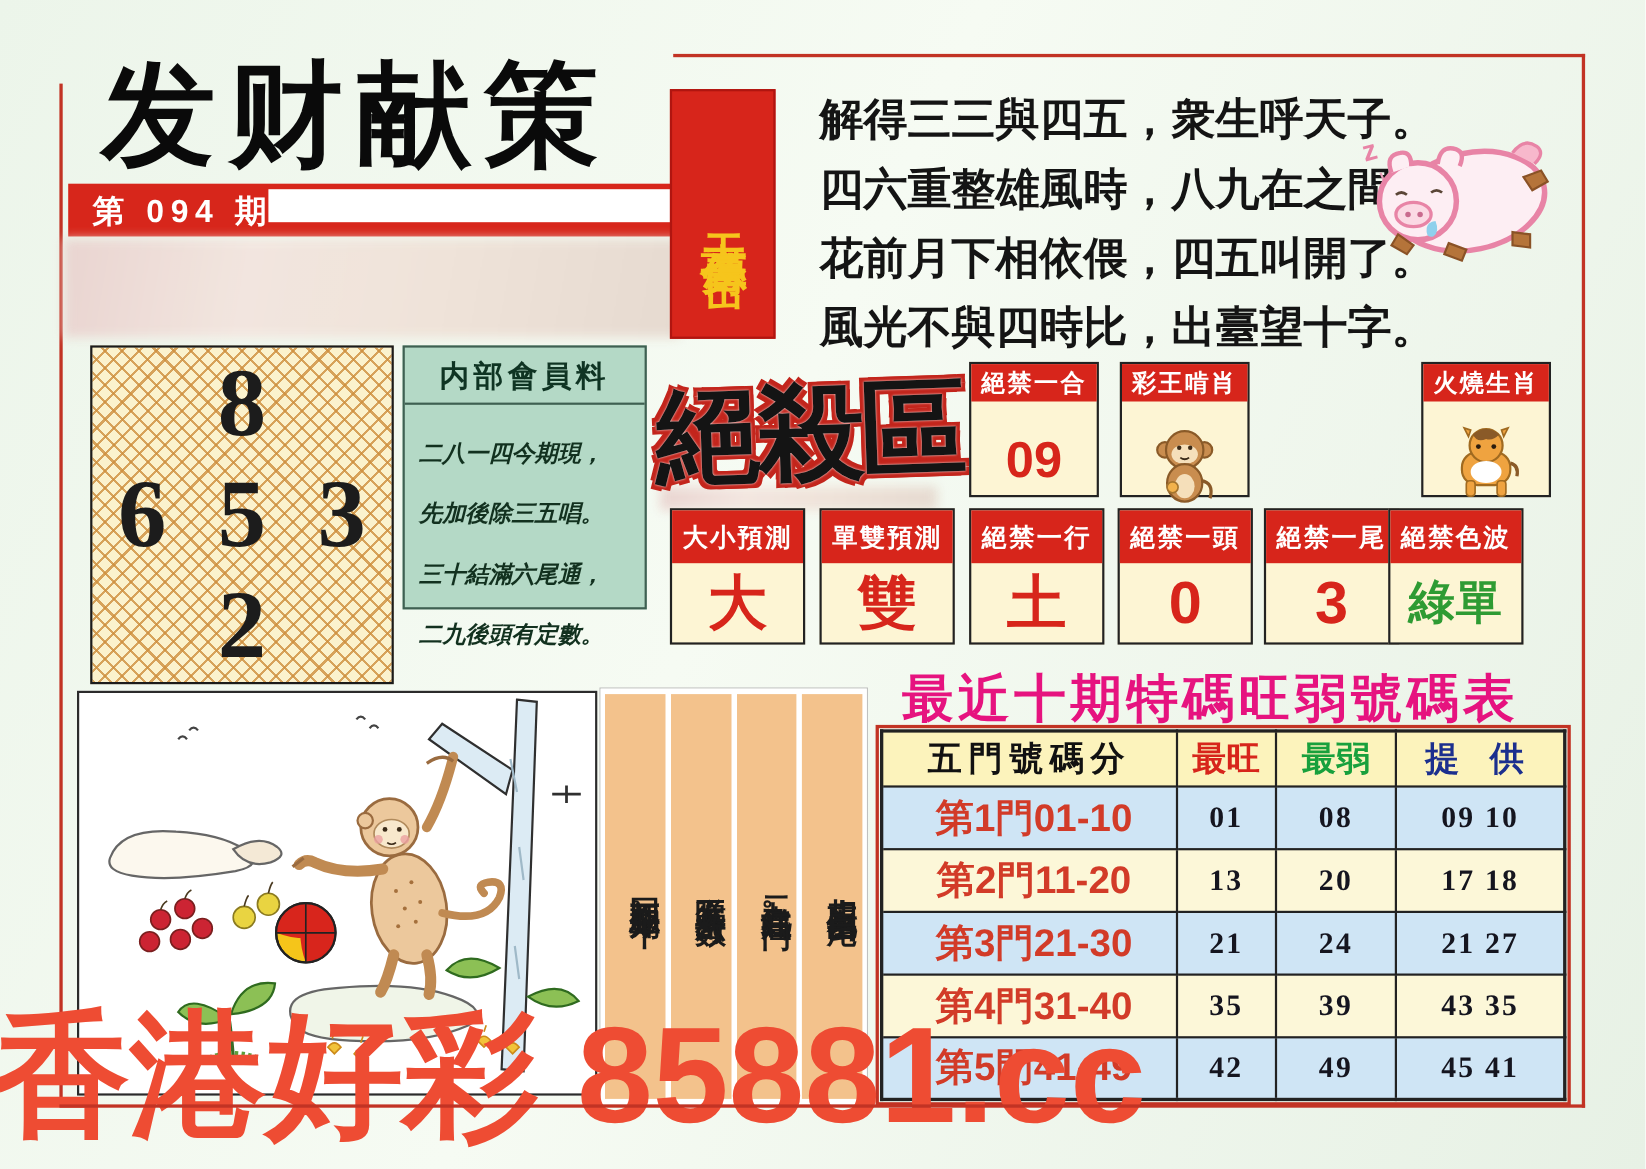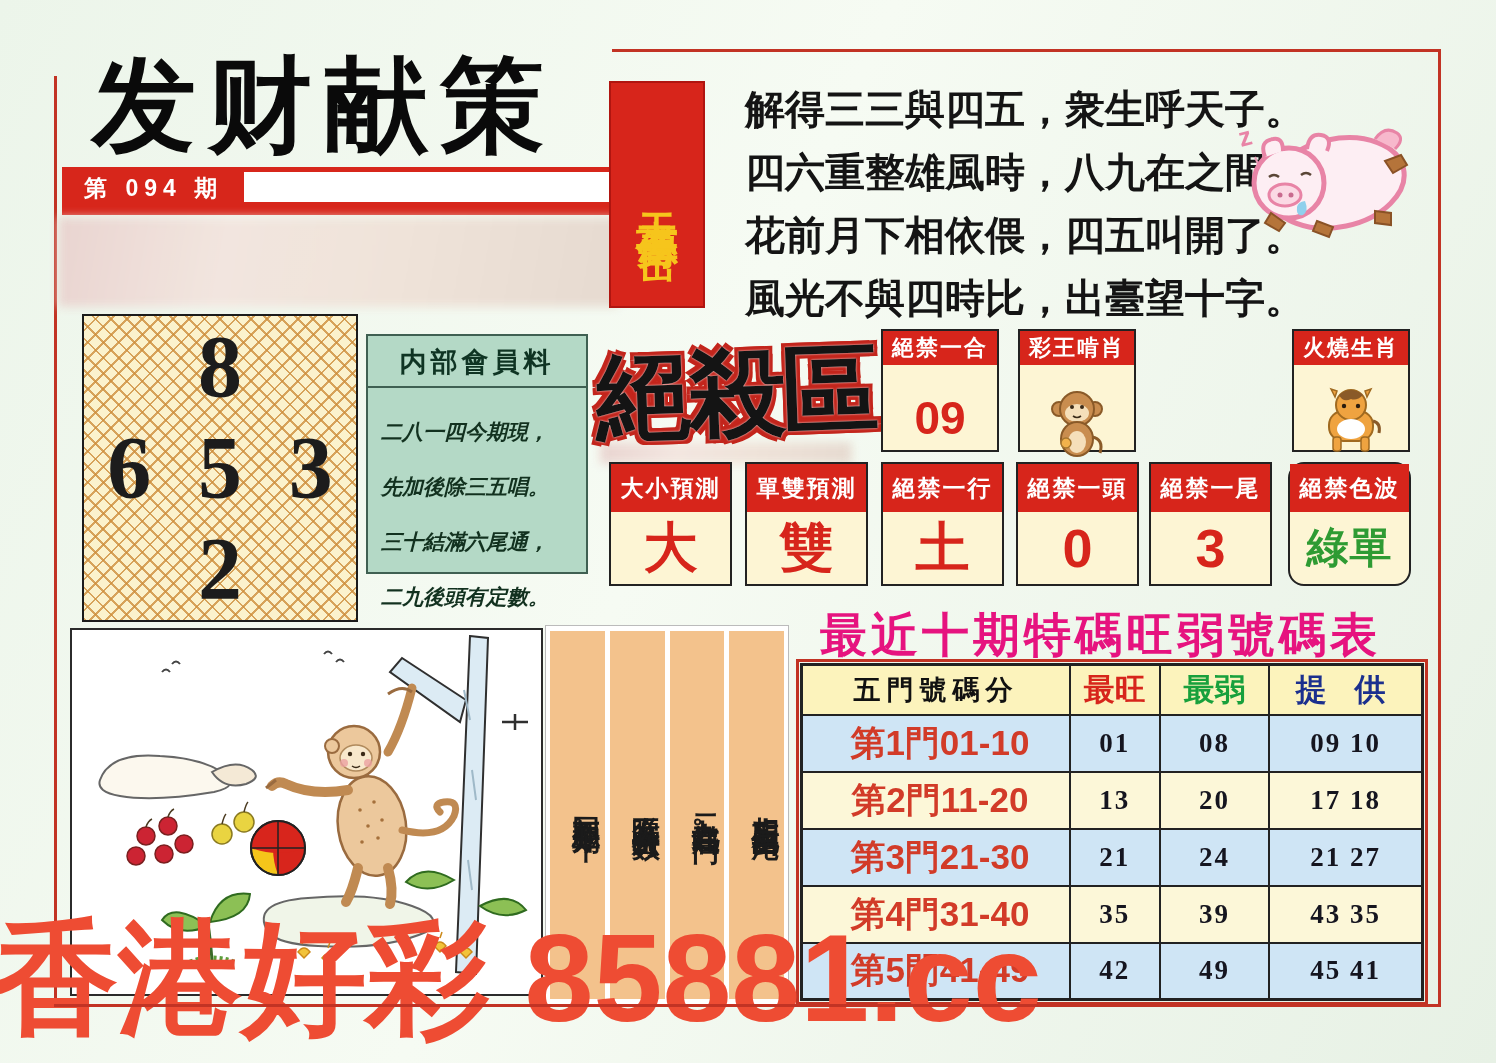--- a/index.html
+++ b/index.html
@@ -11,21 +11,21 @@
   .line{position:absolute;background:#c23324;}
   .line.h{height:3px;}
   .line.v{width:3px;}
 
   
   .main-title{position:absolute;left:92px;top:48px;font-size:104px;font-weight:900;
     color:#0a0a0a;letter-spacing:12px;line-height:1.1;}
 
   .issue-band{position:absolute;left:62px;top:167px;width:556px;height:48px;background:#d7261b;}
   .issue-band .white-slot{position:absolute;left:182px;top:5px;right:5px;height:30px;background:#fff;}
-  .issue-label{position:absolute;left:22px;top:6px;font-size:23px;font-weight:800;color:#fff;letter-spacing:6px;text-align:right;}
+  .issue-label{position:absolute;left:22px;top:6px;font-size:29px;font-weight:800;color:#fff;letter-spacing:6px;text-align:right;}
 
   .censor-blur{position:absolute;left:58px;top:217px;width:560px;height:90px;
     background:linear-gradient(100deg,#e9d3cf,#f3e5df 30%,#efe2d8 60%,#e6d9cf);filter:blur(5px);opacity:.95;}
   .censor-blur.small{left:600px;top:442px;width:252px;height:22px;}
 
   .tianshu{position:absolute;left:609px;top:81px;width:92px;height:223px;background:#d7251b;
     border:2px solid #b01510;display:flex;align-items:center;justify-content:center;}
   .tianshu .vtext{writing-mode:vertical-rl;text-orientation:upright;font-family:"Liberation Serif",serif;
     font-size:42px;font-weight:900;color:#f6c51c;letter-spacing:8px;}
 
@@ -41,21 +41,21 @@
     display:grid;grid-template-columns:1fr 1fr 1fr;grid-template-rows:1fr 1fr 1fr;place-items:center;}
   .lattice span{font-family:"Liberation Serif",serif;font-size:88px;font-weight:600;color:#1c1c1c;line-height:1;}
   .lat-top{grid-column:2;grid-row:1;}
   .lat-left{grid-column:1;grid-row:2;}
   .lat-center{grid-column:2;grid-row:2;}
   .lat-right{grid-column:3;grid-row:2;}
   .lat-bottom{grid-column:2;grid-row:3;}
 
   
   .member{position:absolute;left:366px;top:314px;width:222px;height:240px;background:#b4d9c6;
-    border:2px solid #3f6052;box-sizing:border-box;margin-top:20px;}
+    border:2px solid #3f6052;box-sizing:border-box;}
   .member .m-title{font-size:27px;font-weight:800;color:#0f3423;text-align:center;padding:8px 0 6px;letter-spacing:4px;
     border-bottom:2px solid #3f6052;}
   .member .m-line{font-family:"Liberation Serif",serif;font-style:italic;font-weight:700;
     font-size:21px;color:#12311f;padding-left:13px;margin-top:34px;line-height:1;white-space:nowrap;}
   .member .m-line:first-of-type{margin-top:28px;}
 
   
   .killzone{position:absolute;left:596px;top:326px;width:296px;height:136px;display:flex;align-items:center;
     font-size:97px;font-weight:900;color:#141414;letter-spacing:-4px;transform:rotate(-2deg);
     text-shadow:0 0 2px #fff, 4px 4px 0 #c3251c, -4px -4px 0 #c3251c, 4px -4px 0 #c3251c, -4px 4px 0 #c3251c;}
@@ -76,21 +76,21 @@
   .green-text{color:#2e9b33 !important;}
 
   
   .table-title{position:absolute;left:820px;top:604px;width:620px;font-size:47px;font-weight:900;
     color:#e6137f;letter-spacing:4px;white-space:nowrap;}
   table.hot{position:absolute;left:800px;top:663px;width:624px;border-collapse:collapse;
     border:3px solid #222;outline:3px solid #c23324;outline-offset:1px;table-layout:fixed;}
   table.hot td{border:2px solid #222;text-align:center;padding:0;}
   table.hot tr{height:57px;}
   table.hot tr.thead{height:50px;background:#fcf3bc;}
-  .h-gate{font-family:"Liberation Serif",serif;font-size:27px;font-weight:800;color:#111;letter-spacing:6px;}
+  .h-gate{font-family:"Liberation Serif",serif;font-size:31px;font-weight:800;color:#111;letter-spacing:6px;}
   .h-hot{font-family:"Liberation Serif",serif;font-size:31px;font-weight:800;color:#d7251b;}
   .h-weak{font-family:"Liberation Serif",serif;font-size:31px;font-weight:800;color:#18a03c;}
   .h-prov{font-family:"Liberation Serif",serif;font-size:31px;font-weight:800;color:#1b2f8e;letter-spacing:10px;}
   tr.r-blue{background:#cfe5f5;}
   tr.r-yellow{background:#fcf7d8;}
   .gate-cell{color:#d23b28;font-size:35px;font-weight:800;text-align:center;padding-left:8px !important;white-space:nowrap;}
   .num-cell{font-family:"Liberation Serif",serif;font-size:27px;font-weight:800;color:#15151f;letter-spacing:2px;}
 
   
   .jietushi{position:absolute;left:545px;top:625px;width:244px;height:380px;background:#fff;
@@ -238,21 +238,21 @@
     <div class="fbody">土</div>
   </div>
   <div class="fbox row2" style="left:1016px;">
     <div class="fhead">絕禁一頭</div>
     <div class="fbody">0</div>
   </div>
   <div class="fbox row2" style="left:1149px;">
     <div class="fhead">絕禁一尾</div>
     <div class="fbody">3</div>
   </div>
-  <div class="fbox row2" style="left:1288px;border-radius:16px;">
+  <div class="fbox row2" style="left:1262px;">
     <div class="fhead">絕禁色波</div>
     <div class="fbody small-two green-text">綠單</div>
   </div>
 
   <div class="table-title">最近十期特碼旺弱號碼表</div>
   <table class="hot">
     <colgroup>
         <col style="width:43.2%">
         <col style="width:14.5%">
         <col style="width:17.6%">

